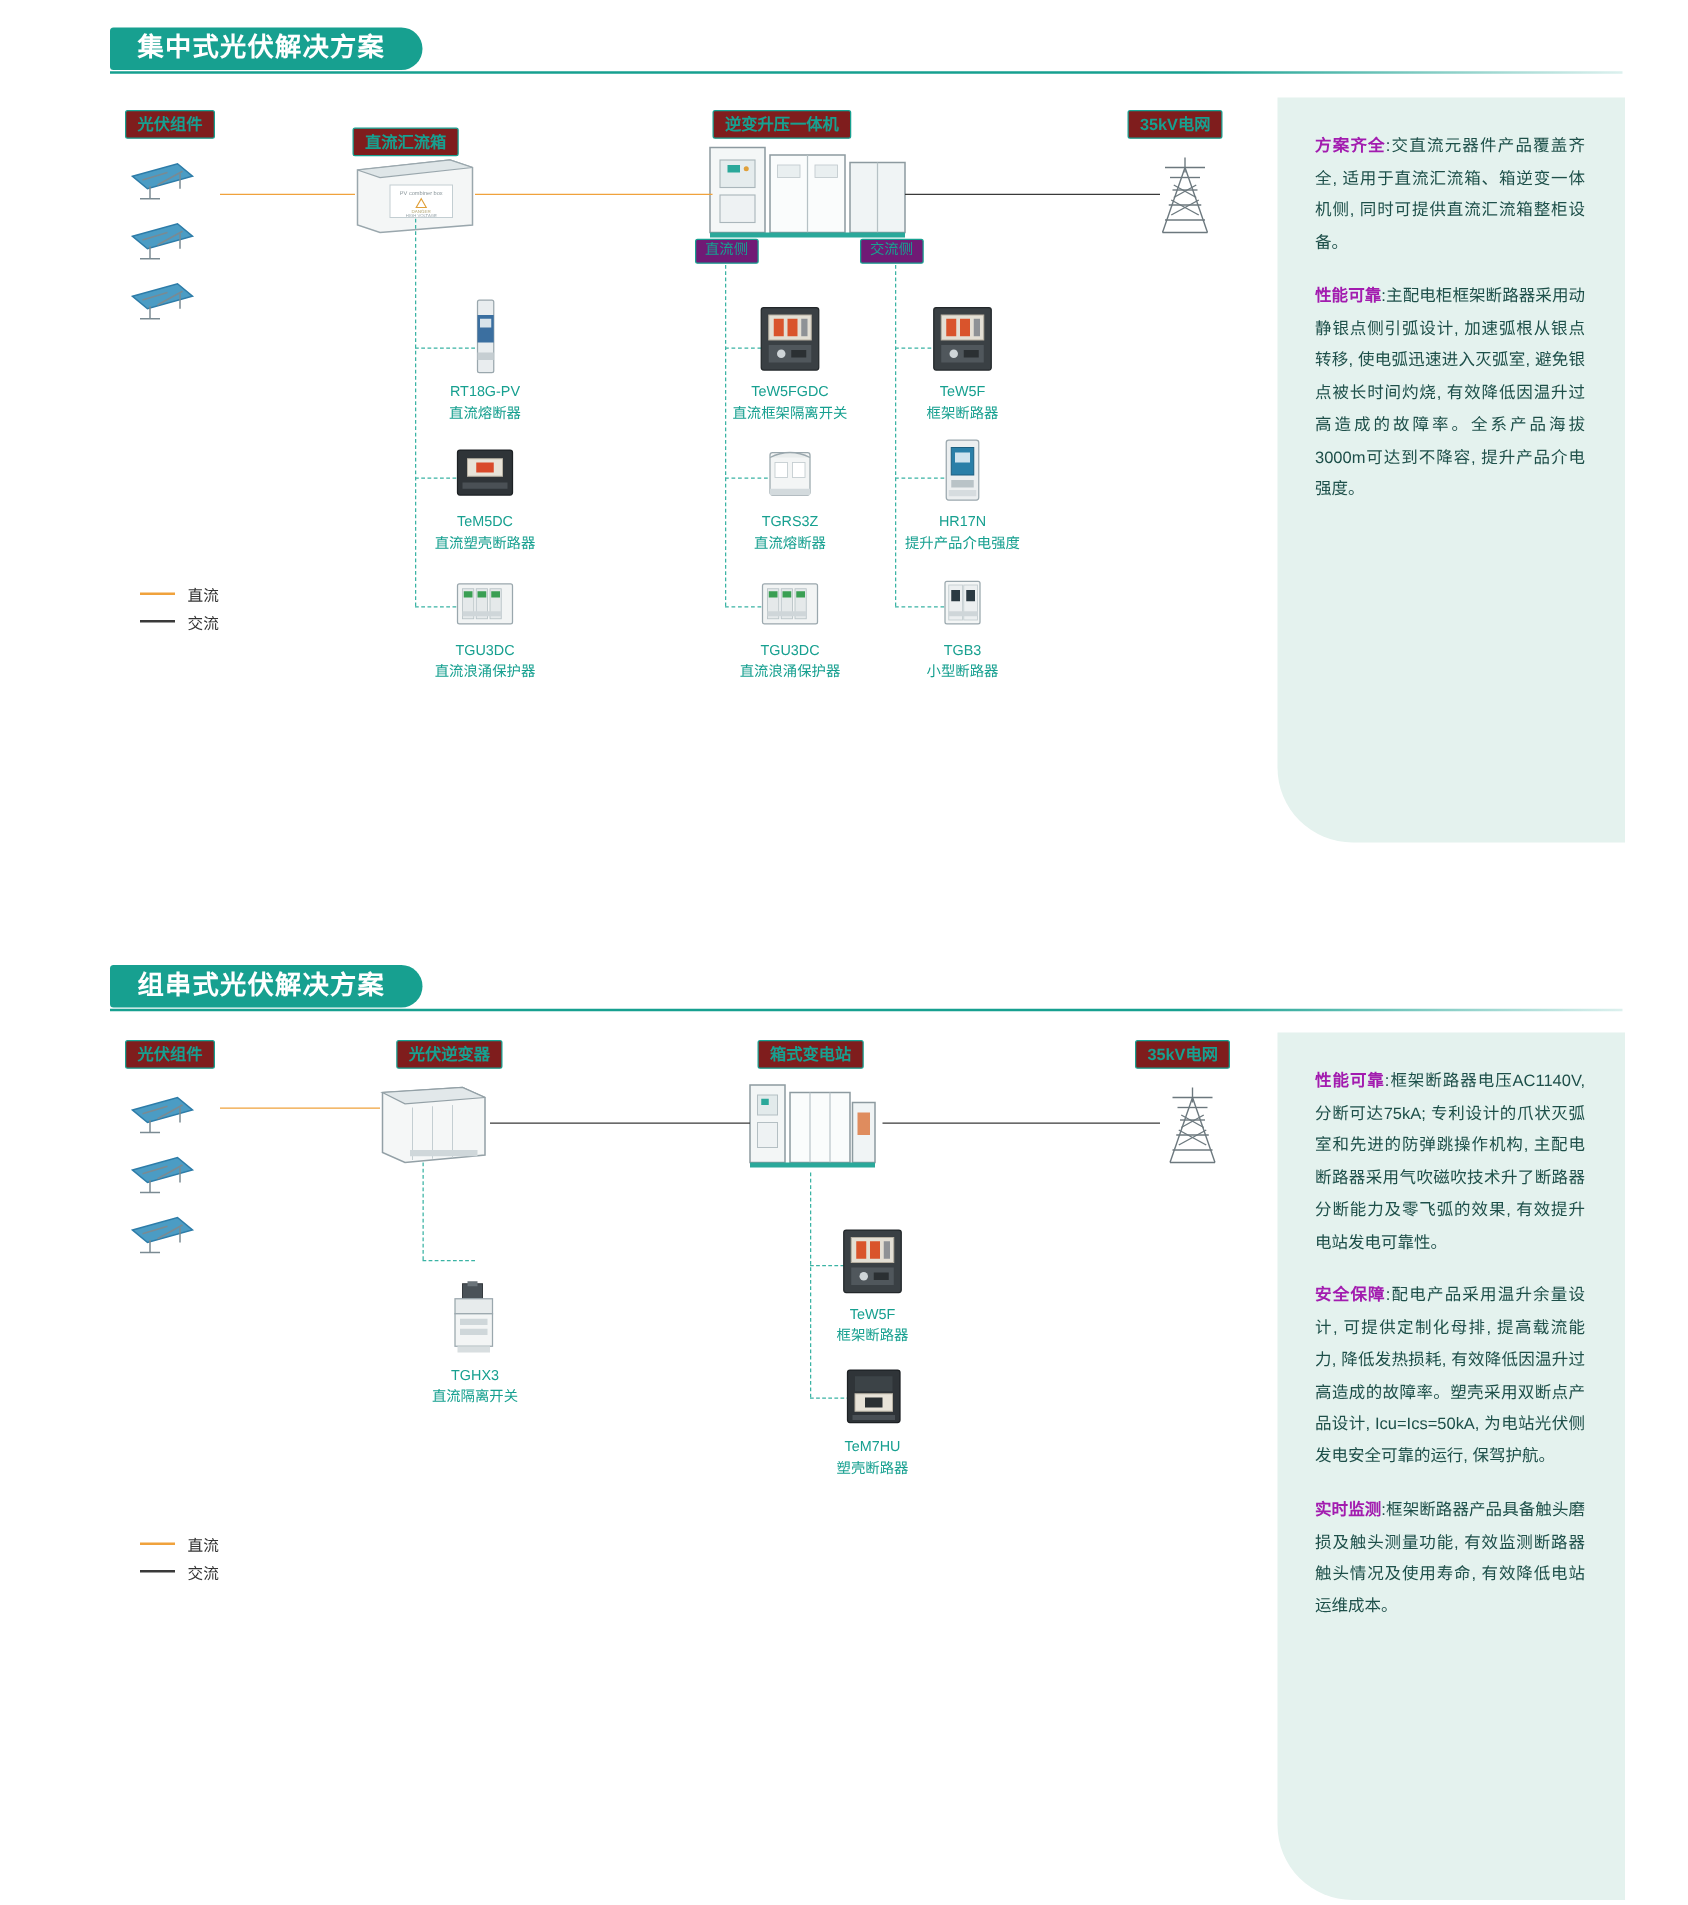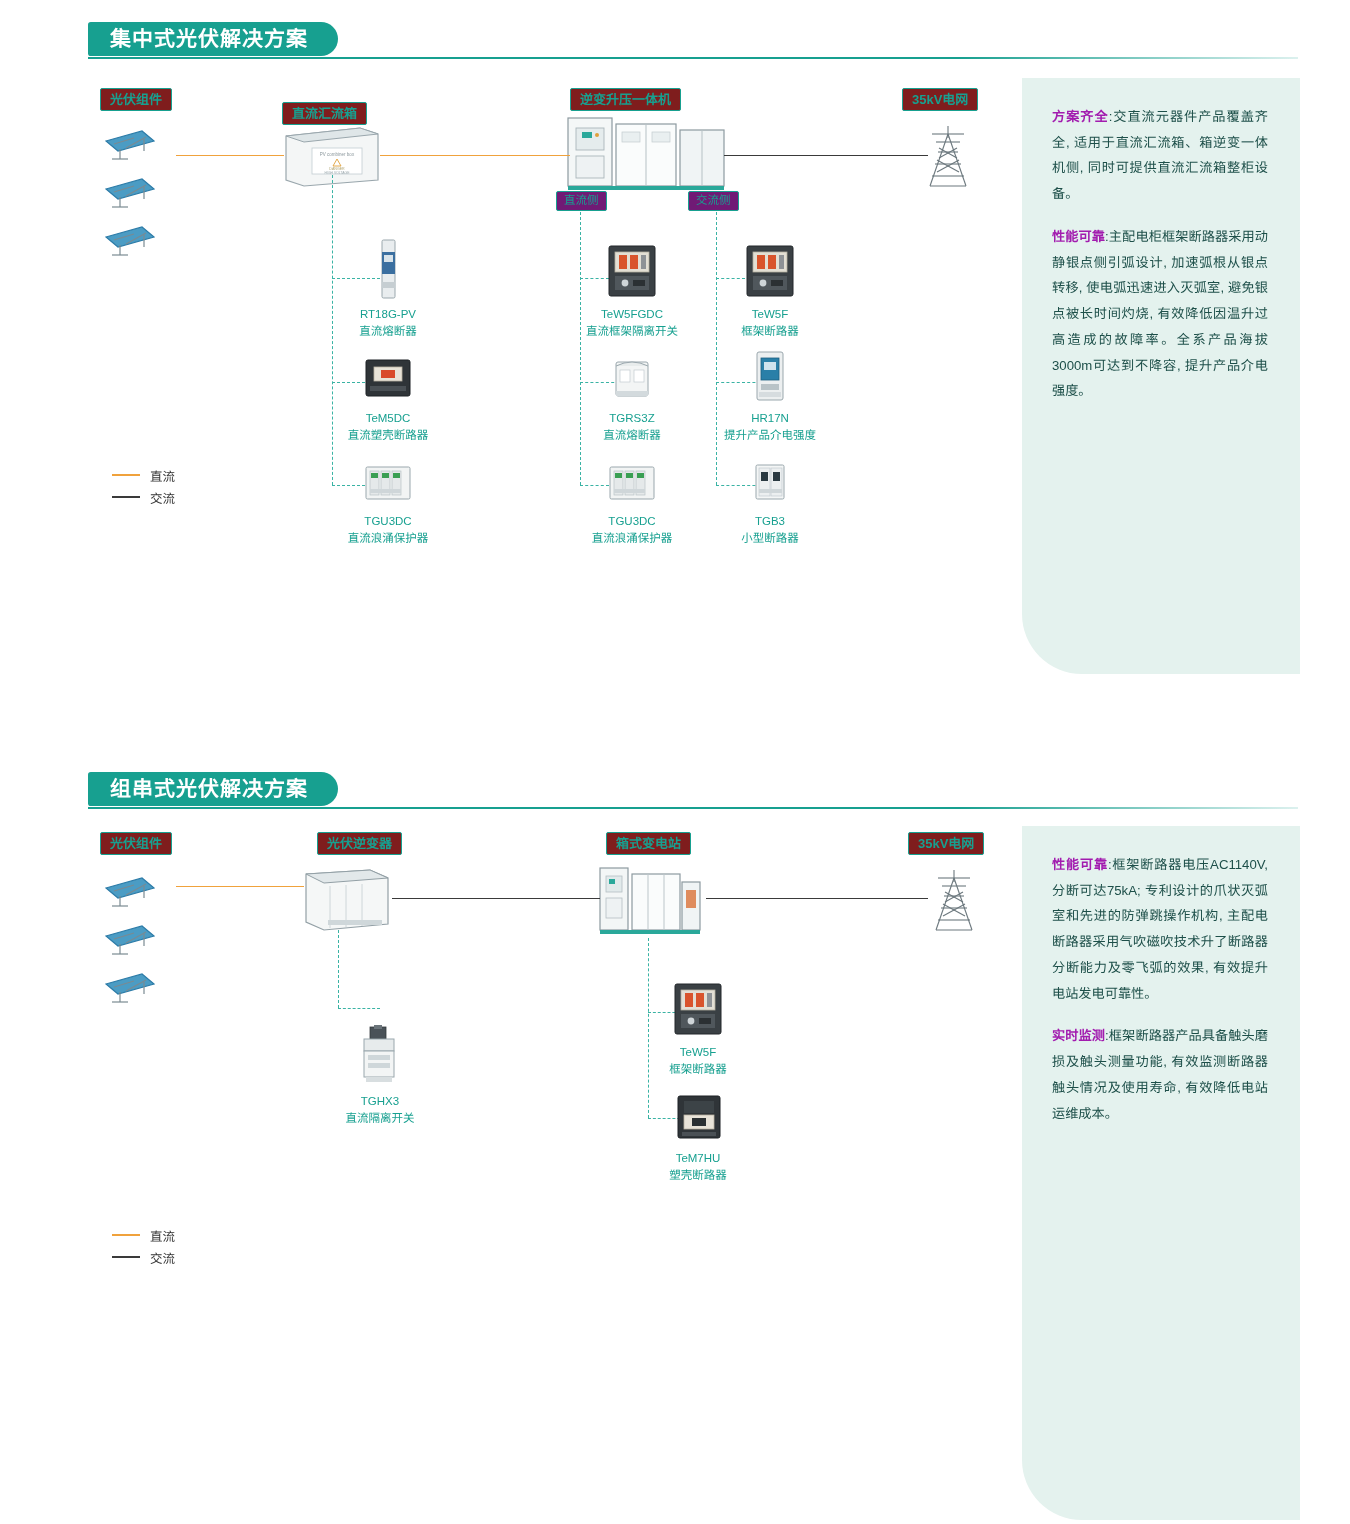--- a/index.html
+++ b/index.html
@@ -516,16 +516,17 @@
       <span>直流</span>
     </div>
     <div class="row">
       <span class="sw ac"></span>
       <span>交流</span>
     </div>
   </div>
 
   <div class="panel" style="left:1022px; top:826px; width:278px; height:694px;">
     <p><b>性能可靠</b><span>:框架断路器电压AC1140V, 分断可达75kA; 专利设计的爪状灭弧室和先进的防弹跳操作机构, 主配电断路器采用气吹磁吹技术升了断路器分断能力及零飞弧的效果, 有效提升电站发电可靠性。</span></p>
+    <p><b>安全保障</b><span>:配电产品采用温升余量设计, 可提供定制化母排, 提高载流能力, 降低发热损耗, 有效降低因温升过高造成的故障率。塑壳采用双断点产品设计, Icu=Ics=50kA, 为电站光伏侧发电安全可靠的运行, 保驾护航。</span></p>
     <p><b>实时监测</b><span>:框架断路器产品具备触头磨损及触头测量功能, 有效监测断路器触头情况及使用寿命, 有效降低电站运维成本。</span></p>
   </div>
 
 </div>
 
 </body></html>

